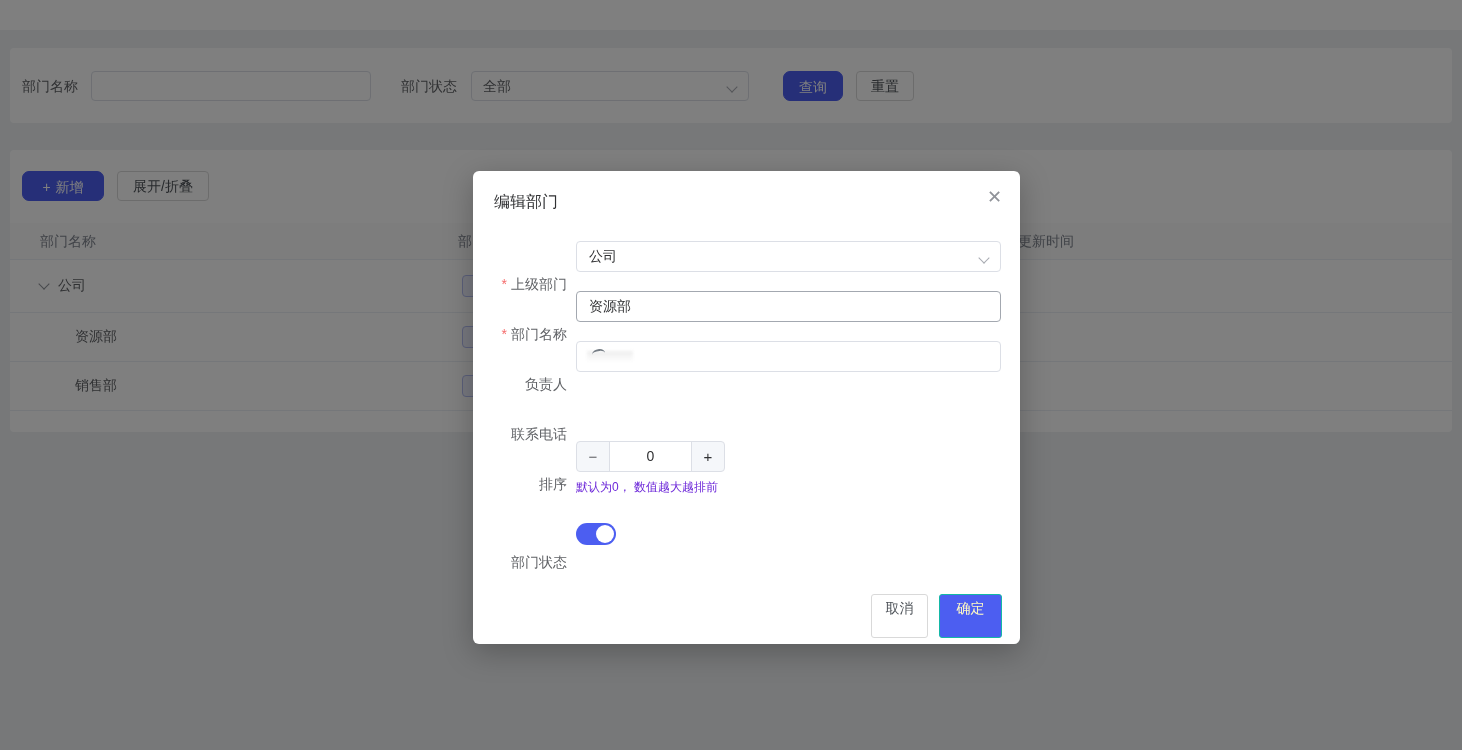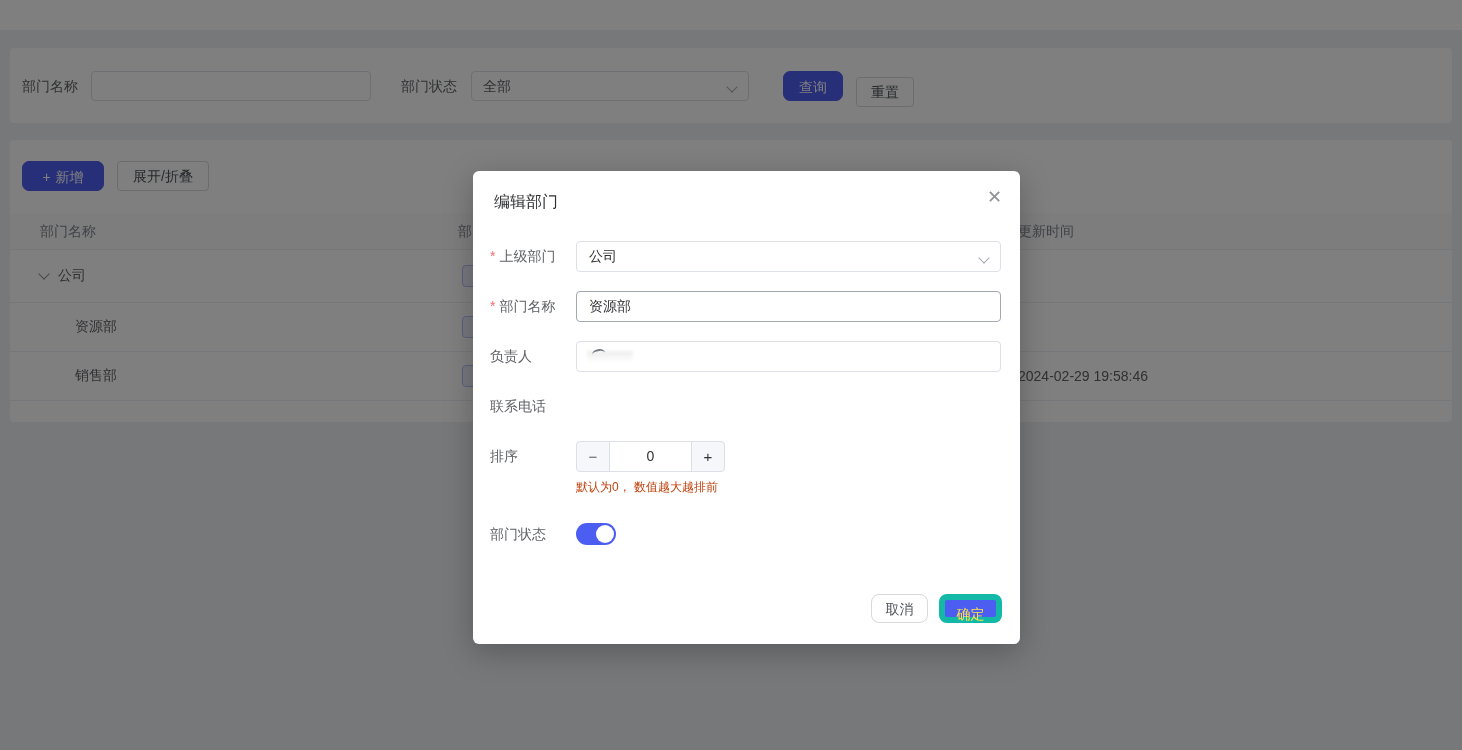--- a/index.html
+++ b/index.html
@@ -4,21 +4,21 @@
 <style>
   * { margin:0; padding:0; box-sizing:border-box; }
   html,body { width:1462px; height:750px; overflow:hidden; }
   body { font-family:"Liberation Sans","DejaVu Sans",sans-serif; font-size:14px; color:#303133; }
   .app { position:relative; width:1462px; height:750px; background:#eef0f3; }
 
   .topbar { position:absolute; left:0; top:0; width:1462px; height:30px; background:#ffffff; }
 
   .card { position:absolute; background:#ffffff; border-radius:4px; }
   .filter-card { left:10px; top:48px; width:1442px; height:75px; }
-  .table-card  { left:10px; top:140px; width:1442px; height:282px; }
+  .table-card  { left:10px; top:150px; width:1442px; height:282px; }
 
   .flabel { position:absolute; height:30px; line-height:30px; color:#606266; }
   .tb-input, .tb-select { position:absolute; height:30px; border:1px solid #dcdfe6; border-radius:4px; background:#fff; }
   .tb-input input { width:100%; height:100%; border:0; outline:none; background:transparent; padding:0 11px; font:inherit; color:#303133; }
   .tb-select { line-height:28px; padding:0 28px 0 11px; color:#606266; }
   .chev { position:absolute; right:12px; top:11px; width:8px; height:8px; border-right:1.4px solid #a8abb2; border-bottom:1.4px solid #a8abb2; transform:rotate(45deg); }
 
   .btn { position:absolute; height:30px; border-radius:4px; text-align:center; line-height:28px; cursor:pointer; border:1px solid transparent; }
   .btn-primary { background:#4c5ef1; border-color:#4c5ef1; color:#fff; line-height:30px;border-radius:7px; }
   .btn-default { background:#fff; border-color:#d9d9d9; color:#4e5359; }
@@ -29,42 +29,42 @@
   .td-name { position:absolute; top:0; height:100%; display:flex; align-items:center; color:#606266; }
   .row-chev { width:8px; height:8px; border-right:1.4px solid #8f9298; border-bottom:1.4px solid #8f9298; transform:rotate(45deg); margin-right:10px; margin-top:-4px; }
   .badge { position:absolute; width:42px; height:22px; border:1px solid #b7bff5; background:#eef1ff; border-radius:4px; top:50%; margin-top:-11px; }
   .td-time { position:absolute; top:0; height:100%; line-height:49px; color:#606266; }
 
   .overlay { position:absolute; left:0; top:0; width:1462px; height:750px; background:rgba(0,0,0,0.5); }
 
   .modal { position:absolute; left:473px; top:171px; width:547px; height:473px; background:#fff; border-radius:6px; box-shadow:0 8px 30px rgba(0,0,0,.25);padding-left:14px; }
   .modal-title { position:absolute; left:21px; top:21px; font-size:16px; font-weight:500; color:#303133; }
   .modal-close { position:absolute; right:18px; top:17px; font-size:18px; color:#909399; cursor:pointer; line-height:1; }
-  .mlabel { position:absolute; left:17px; width:94px; height:31px; line-height:31px; color:#606266; }
+  .mlabel { position:absolute; left:0; width:94px; text-align:right; height:31px; line-height:31px; color:#606266;margin-top:28px; }
   .req { color:#f56c6c; margin-right:4px; }
   .mfield { position:absolute; left:103px; width:425px; height:31px; border:1px solid #dcdfe6; border-radius:4px; background:#fff; }
   .mfield.focused { border-color:#a3a8b0; }
   .mfield input { width:100%; height:100%; border:0; outline:none; background:transparent; padding:0 12px; font:inherit; color:#303133; }
   .mselect { line-height:29px; padding-left:12px; color:#303133; }
   .leader-mark { position:absolute; left:15px; top:7px; width:13px; height:6px; border-top:2px solid #5f6871; border-radius:70% 50% 0 0 / 100% 90% 0 0; transform:rotate(-5deg); opacity:.85; }
   .leader-smudge { position:absolute; left:10px; top:9px; width:46px; height:16px; background:linear-gradient(180deg,#e9e9e9, #ffffff 70%); filter:blur(1.5px); opacity:.8; }
   .phone-smudge { position:absolute; left:9px; top:12px; width:120px; height:14px; background:linear-gradient(180deg,#ececec,#ffffff 75%); filter:blur(1.5px); }
   .phone-top { position:absolute; left:36px; top:6px; height:8px; overflow:hidden; color:#565b63; font-size:14px; letter-spacing:1.5px; line-height:14px; }
 
   .stepper { position:absolute; left:103px; width:149px; height:31px; border:1px solid #dcdfe6; border-radius:4px; background:#f5f7fa; display:flex; overflow:hidden; }
   .step-btn { width:32px; height:100%; text-align:center; line-height:29px; color:#606266; cursor:pointer; font-size:15px; }
   .step-val { flex:1; background:#fff; border-left:1px solid #dcdfe6; border-right:1px solid #dcdfe6; text-align:center; line-height:29px; color:#303133; }
-  .hint { position:absolute; left:103px; font-size:12px; color:#c2410c; }
+  .hint { position:absolute; left:103px; font-size:12px; color:#6d28d9; }
 
   .toggle { position:absolute; left:103px; width:40px; height:22px; border-radius:11px; background:#4c5ef1; cursor:pointer; }
   .knob { position:absolute; right:2px; top:2px; width:18px; height:18px; border-radius:50%; background:#fff; }
 
-  .mfooter-btn { position:absolute; height:29px; border-radius:8px; text-align:center; cursor:pointer; }
+  .mfooter-btn { position:absolute; height:44px; border-radius:3px; text-align:center; cursor:pointer;font-family:Liberation Mono, monospace; }
   .btn-cancel { left:398px; top:423px; width:57px; background:#fff; border:1px solid #d9d9d9; color:#4e5359; line-height:29px; }
-  .btn-confirm { left:466px; top:423px; width:63px; background:#4c5ef1; border:6px solid #14b8a6; color:#fde047; line-height:29px; }
+  .btn-confirm { left:466px; top:423px; width:63px; background:#4c5ef1; border:1px solid #14b8a6; color:#fef9c3; line-height:29px; }
 
   .plus-glyph { margin-right:5px; font-weight:400; }
 </style>
 </head>
 <body>
 
 <div class="app">
 
   <div class="topbar"></div>
 
@@ -72,21 +72,21 @@
     <div class="flabel" style="left:12px; top:23px;">部门名称</div>
     <div class="tb-input" style="left:81px; top:23px; width:280px;">
       <input value="" style="">
     </div>
     <div class="flabel" style="left:391px; top:23px;">部门状态</div>
     <div class="tb-select" style="left:461px; top:23px; width:278px;">
       <span>全部</span>
       <i class="chev"></i>
     </div>
     <div class="btn btn-primary" style="left:773px; top:23px; width:60px;">查询</div>
-    <div class="btn btn-default" style="left:846px; top:29px; width:58px;">重置</div>
+    <div class="btn btn-default" style="left:846px; top:23px; width:58px;">重置</div>
   </div>
 
   <div class="card table-card">
     <div class="btn btn-primary" style="left:12px; top:21px; width:82px;"><span class="plus-glyph">+</span><span>新增</span></div>
     <div class="btn btn-default" style="left:107px; top:21px; width:92px;">展开/折叠</div>
 
     <div class="thead">
       <div class="th" style="left:30px;">部门名称</div>
       <div class="th" style="left:448px;">部门状态</div>
       <div class="th" style="left:1008px;">更新时间</div>
@@ -105,21 +105,20 @@
         <span>资源部</span>
       </div>
       <div class="badge" style="left:452px;"></div>
     </div>
 
     <div class="trow" style="top:212px; height:49px;">
       <div class="td-name" style="left:65px;">
         <span>销售部</span>
       </div>
       <div class="badge" style="left:452px;"></div>
-      <div class="td-time" style="left:1008px;">2024-02-29 19:58:46</div>
     </div>
   </div>
 
   <div class="overlay"></div>
 
   <div class="modal">
     <div class="modal-title">编辑部门</div>
     <div class="modal-close">✕</div>
 
     <div class="mlabel" style="top:70px;"><span class="req">*</span><span>上级部门</span></div>

